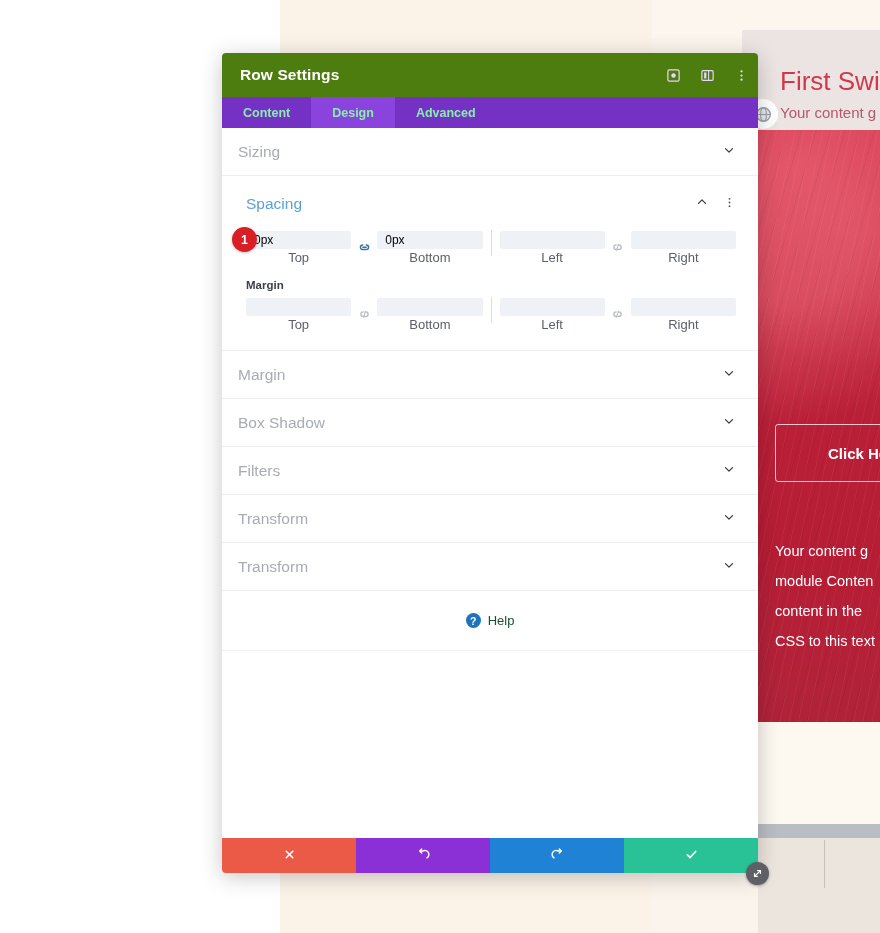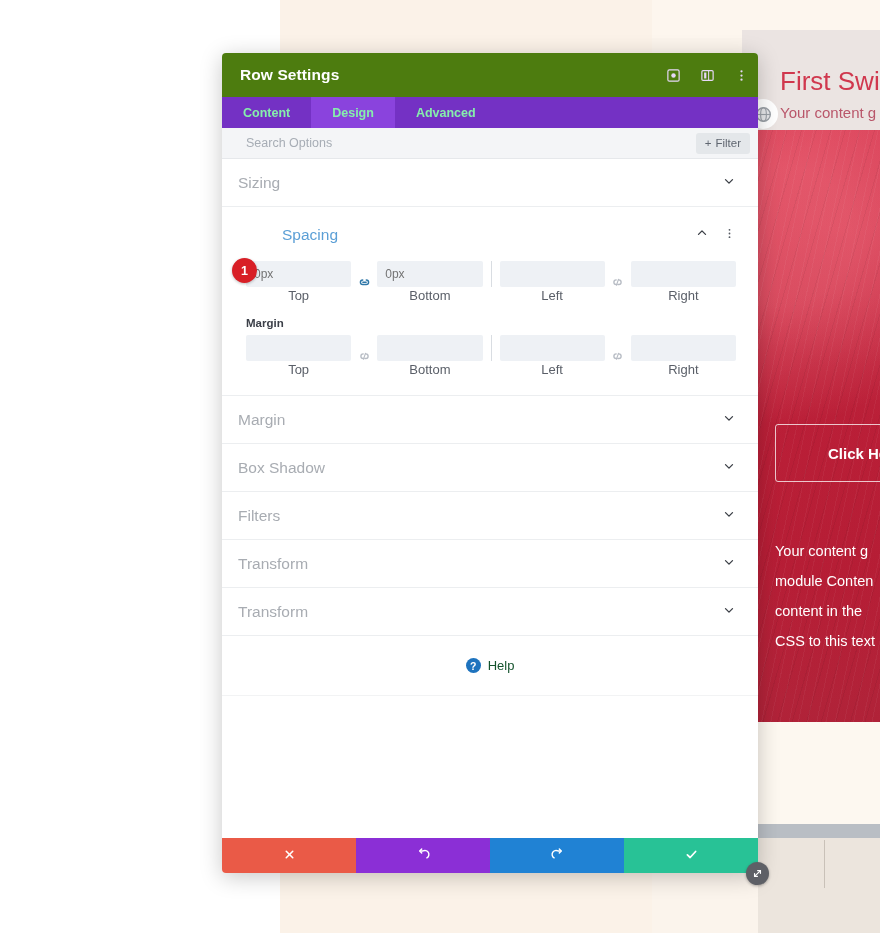--- a/index.html
+++ b/index.html
@@ -138,34 +138,34 @@
 
   .section {
     height:48px; border-bottom:1px solid #eceef0;
     display:flex; align-items:center; padding:0 22px 0 16px; cursor:pointer;
   }
   .section-title { font-size:15.5px; color:#a8acb2; font-weight:400; }
   .section .chev { margin-left:auto; color:#3b3f46; }
 
   
   .section-open { border-bottom:1px solid #eceef0; padding:16px 22px 18px 24px; position:relative; }
-  .section-open-head { display:flex; align-items:center; height:24px; margin-bottom:14px;margin-left:36px; }
+  .section-open-head { display:flex; align-items:center; height:24px; margin-bottom:14px; }
   .section-open-title { font-size:15.5px; color:#5b9fd6; font-weight:400; }
   .open-actions { margin-left:auto; display:flex; align-items:center; gap:14px; }
 
   .field-label { font-size:11.5px; font-weight:700; color:#3c4049; margin-bottom:6px; }
 
   .quad { display:flex; align-items:flex-start; position:relative; }
   .pair { display:flex; align-items:center; flex:1; }
   .divider-v { width:1px; background:#d9dde2; height:26px; margin:0 8px; align-self:flex-start; }
 
   .cell { flex:1; }
   .inp {
-    height:26px; background:#eef1f5; border:none; border-radius:2px; width:100%;
-    font-family:"Liberation Sans", sans-serif; font-size:12px; color:#737373;
+    height:18px; background:#eef1f5; border:none; border-radius:2px; width:100%;
+    font-family:"Liberation Sans", sans-serif; font-size:12px; color:#000000;
     padding:0 8px; outline:none;
   }
   .inp::placeholder{ color:#eef1f5; }
   .cell-cap { text-align:center; font-size:13px; color:#5a5f68; margin-top:1px; }
   .link-ico { width:26px; display:flex; align-items:center; justify-content:center; cursor:pointer; }
 
   .badge1 {
     position:absolute; left:-14px; top:-3px; width:25px; height:25px; border-radius:50%;
     background:#d81f26; color:#fff; font-size:12.5px; font-weight:700;
     display:flex; align-items:center; justify-content:center; z-index:5;
@@ -267,27 +267,20 @@
         </span>
       </div>
     </div>
 
     <div class="tabs">
       <div class="tab">Content</div>
       <div class="tab active">Design</div>
       <div class="tab">Advanced</div>
     </div>
 
-    <div class="search-row">
-      <input class="search-input" type="text" placeholder="Search Options" style="">
-      <button class="filter-btn">
-        <span>+</span>
-        <span>Filter</span>
-      </button>
-    </div>
 
     <div class="body">
 
       <div class="section">
         <span class="section-title">Sizing</span>
         <span class="chev">
           <svg width="14" height="14" viewBox="0 0 20 20">
               <polyline points="5,8 10,13 15,8" fill="none" stroke="#3b3f46" stroke-width="1.9" stroke-linecap="round" stroke-linejoin="round"></polyline>
             </svg>
         </span>

